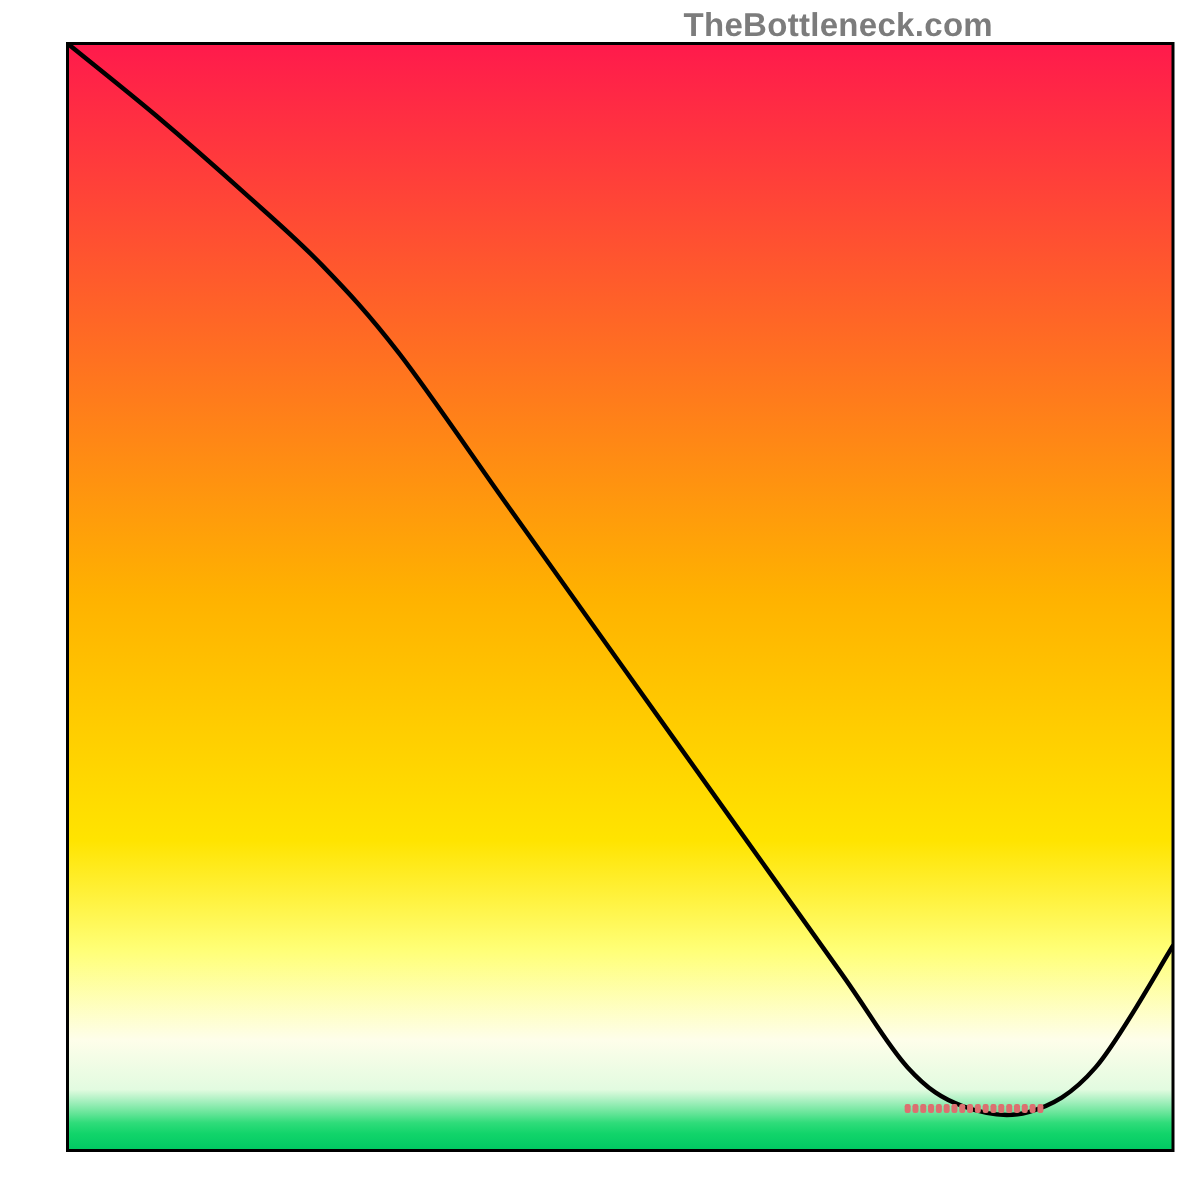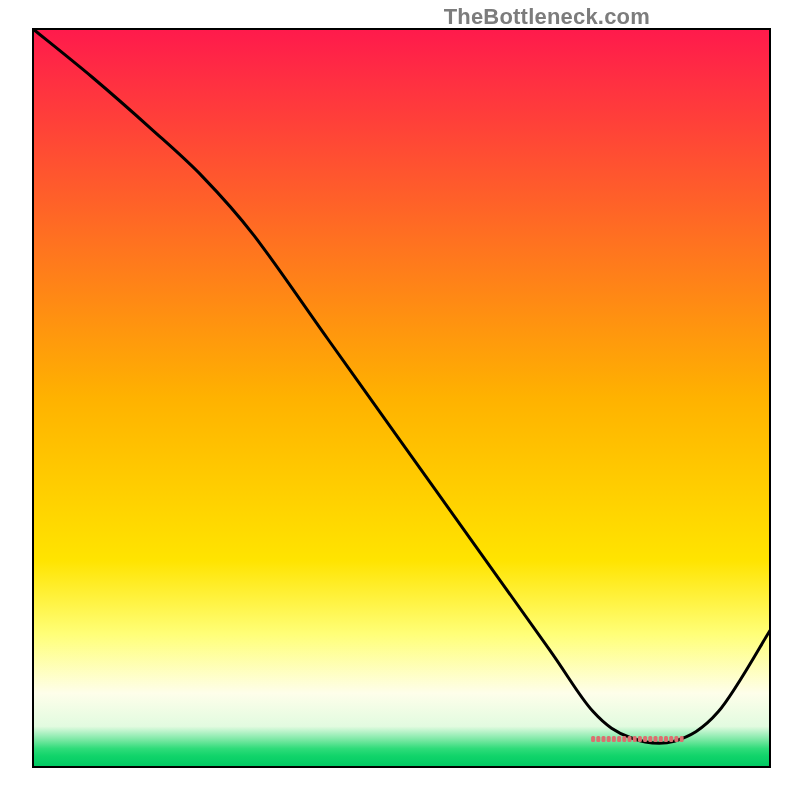--- a/index.html
+++ b/index.html
@@ -7,20 +7,21 @@
     padding: 0;
     width: 800px;
     height: 800px;
     background: #ffffff;
     overflow: hidden;
   }
   .stage {
     position: relative;
     width: 680px;
     height: 800px;
+    margin-left: 12px;
   }
   .watermark {
     position: absolute;
     font-family: Arial, Helvetica, sans-serif;
     font-weight: bold;
     font-size: 22px;
     color: #7c7c7c;
     letter-spacing: 0.2px;
   }
   svg.curve {

